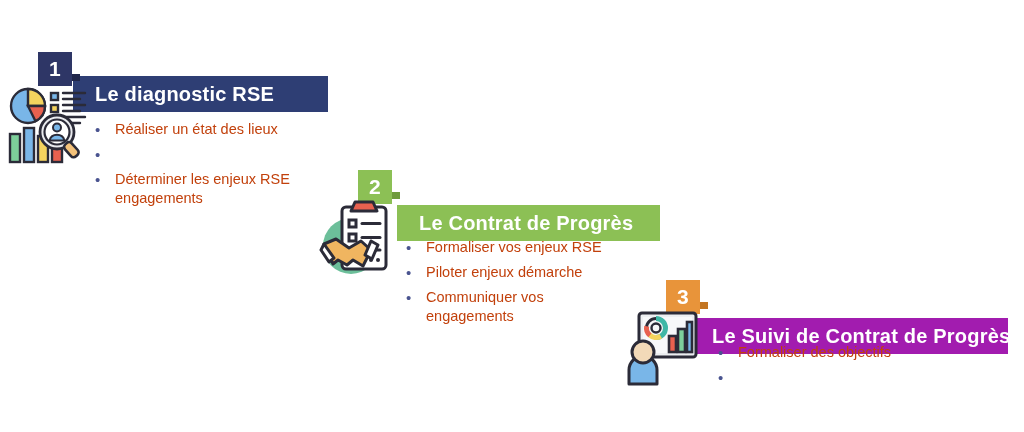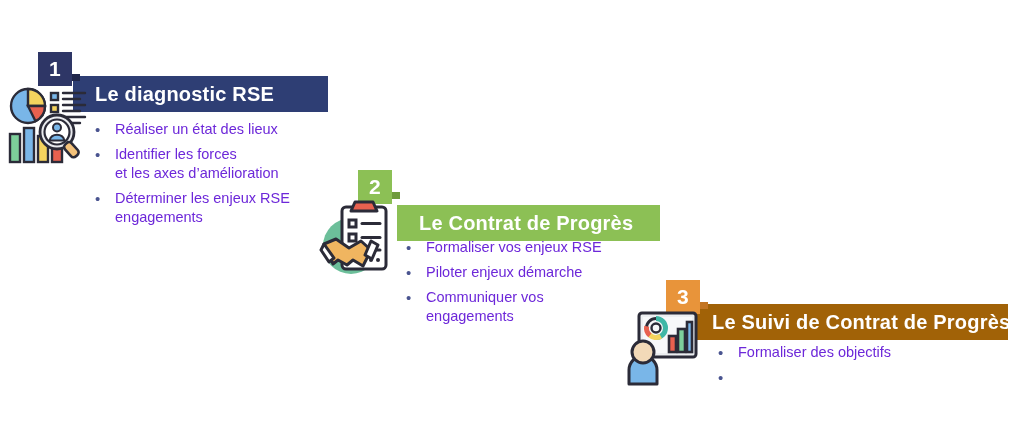--- a/index.html
+++ b/index.html
@@ -78,21 +78,21 @@
   .bullet-dot {
     width: 20px;
     flex: 0 0 20px;
     color: #4a5490;
     font-size: 15px;
     line-height: 19px;
     text-align: left;
   }
 
   .bullet-text {
-    color: #6d28d9;
+    color: #c2410c;
     font-size: 14.5px;
     line-height: 19px;
     white-space: pre-line;
   }
 
   .icon-wrap {
     position: absolute;
     z-index: 5;
   }
 
@@ -107,21 +107,21 @@
   #step-2 { left: 310px; top: 165px; width: 380px; height: 165px; }
   #step-2 .badge      { left: 48px;  top: 5px;  background: #8cc055; }
   #step-2 .badge-fold { left: 82px;  top: 27px; background: #6e9b3c; }
   #step-2 .titlebar   { left: 87px;  top: 40px; width: 263px; background: #8cc055; }
   #step-2 .bullets    { left: 96px;  top: 73px; width: 240px; }
   #step-2 .icon-wrap  { left: 5px;   top: 33px; }
 
   #step-3 { left: 618px; top: 275px; width: 406px; height: 130px; }
   #step-3 .badge      { left: 48px;  top: 5px;  background: #e8943a; }
   #step-3 .badge-fold { left: 82px;  top: 27px; background: #c37522; }
-  #step-3 .titlebar   { left: 72px;  top: 29px; width: 318px; background: #a16207; align-items: center; }
+  #step-3 .titlebar   { left: 72px;  top: 43px; width: 318px; background: #a21caf; align-items: center; }
   #step-3 .bullets    { left: 100px; top: 68px; width: 260px; }
   #step-3 .icon-wrap  { left: 7px;   top: 32px; }
 
   svg { display: block; overflow: visible; }
 </style>
 </head>
 <body>
 
 <div class="stage">
 
@@ -172,22 +172,20 @@
       <span class="title-text">Le diagnostic RSE</span>
     </div>
 
     <div class="bullets">
       <div class="bullet-row">
         <span class="bullet-dot">•</span>
         <span class="bullet-text">Réaliser un état des lieux</span>
       </div>
       <div class="bullet-row">
         <span class="bullet-dot">•</span>
-        <span class="bullet-text">Identifier les forces
-et les axes d’amélioration</span>
       </div>
       <div class="bullet-row">
         <span class="bullet-dot">•</span>
         <span class="bullet-text">Déterminer les enjeux RSE
 engagements</span>
       </div>
     </div>
   </div>
 
   <div class="step" id="step-2">

